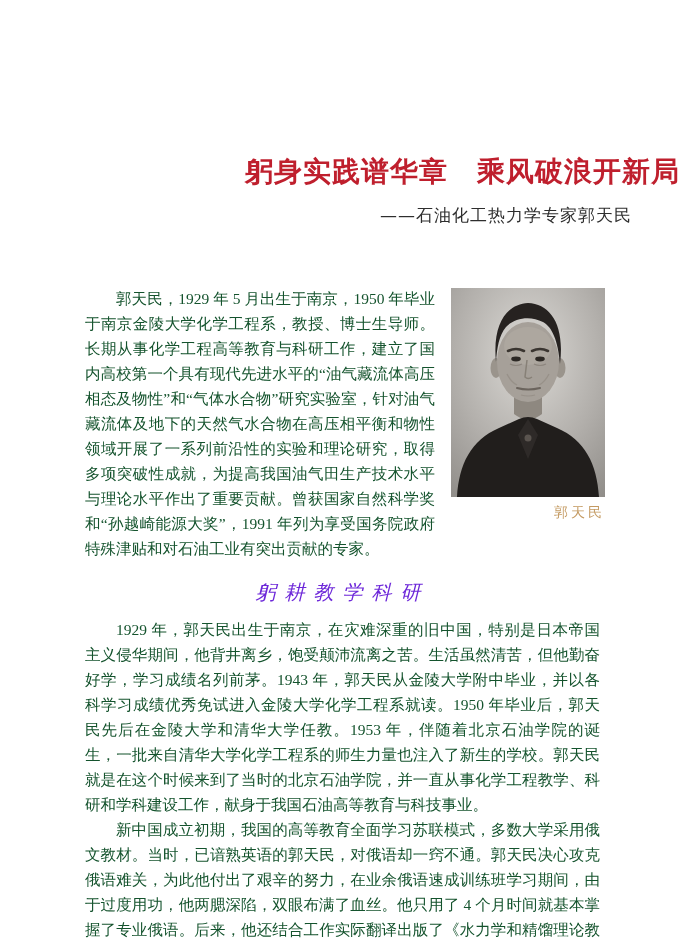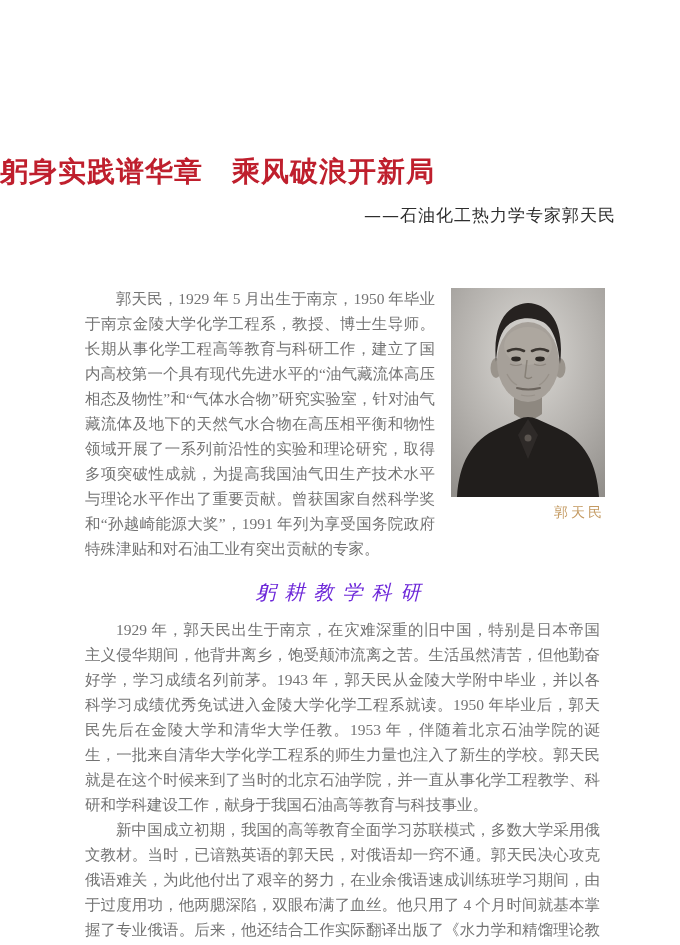--- a/index.html
+++ b/index.html
@@ -8,30 +8,30 @@
     width: 680px;
     height: 945px;
     margin: 0 auto;
     background: #ffffff;
     overflow: hidden;
     font-family: "Liberation Serif", "DejaVu Serif", serif;
     color: #3a3a3a;
   }
   .title {
     margin: 155px 0 0 0;
-    text-align: left;
+    text-align: right;
     font-size: 28px;
     line-height: 34px;
     font-weight: bold;
     letter-spacing: 1px;
     color: #bf1f2d;
     font-family: "DejaVu Serif", "Liberation Serif", serif;
   }
   .subtitle {
-    margin: 15px 64px 0 0;
+    margin: 15px 48px 0 0;
     text-align: right;
     font-size: 17px;
     line-height: 22px;
     letter-spacing: 1px;
     color: #2e2e2e;
     font-family: "DejaVu Sans", "Liberation Sans", sans-serif;
   }
   .content { margin: 0 80px 0 85px; }
   .intro-block { margin-top: 60px; }
   .photo-figure {
@@ -52,21 +52,21 @@
     letter-spacing: 3px;
     color: #c49a62;
     font-family: "DejaVu Sans", "Liberation Sans", sans-serif;
   }
   .para {
     margin: 0;
     font-size: 15.5px;
     line-height: 25px;
     text-align: justify;
     text-indent: 2em;
-    color: #737373;
+    color: #14532d;
   }
   .section-heading {
     clear: both;
     margin: 18px 0 12px 0;
     text-align: center;
     font-size: 20px;
     line-height: 26px;
     font-weight: normal;
     font-style: italic;
     letter-spacing: 9px;

